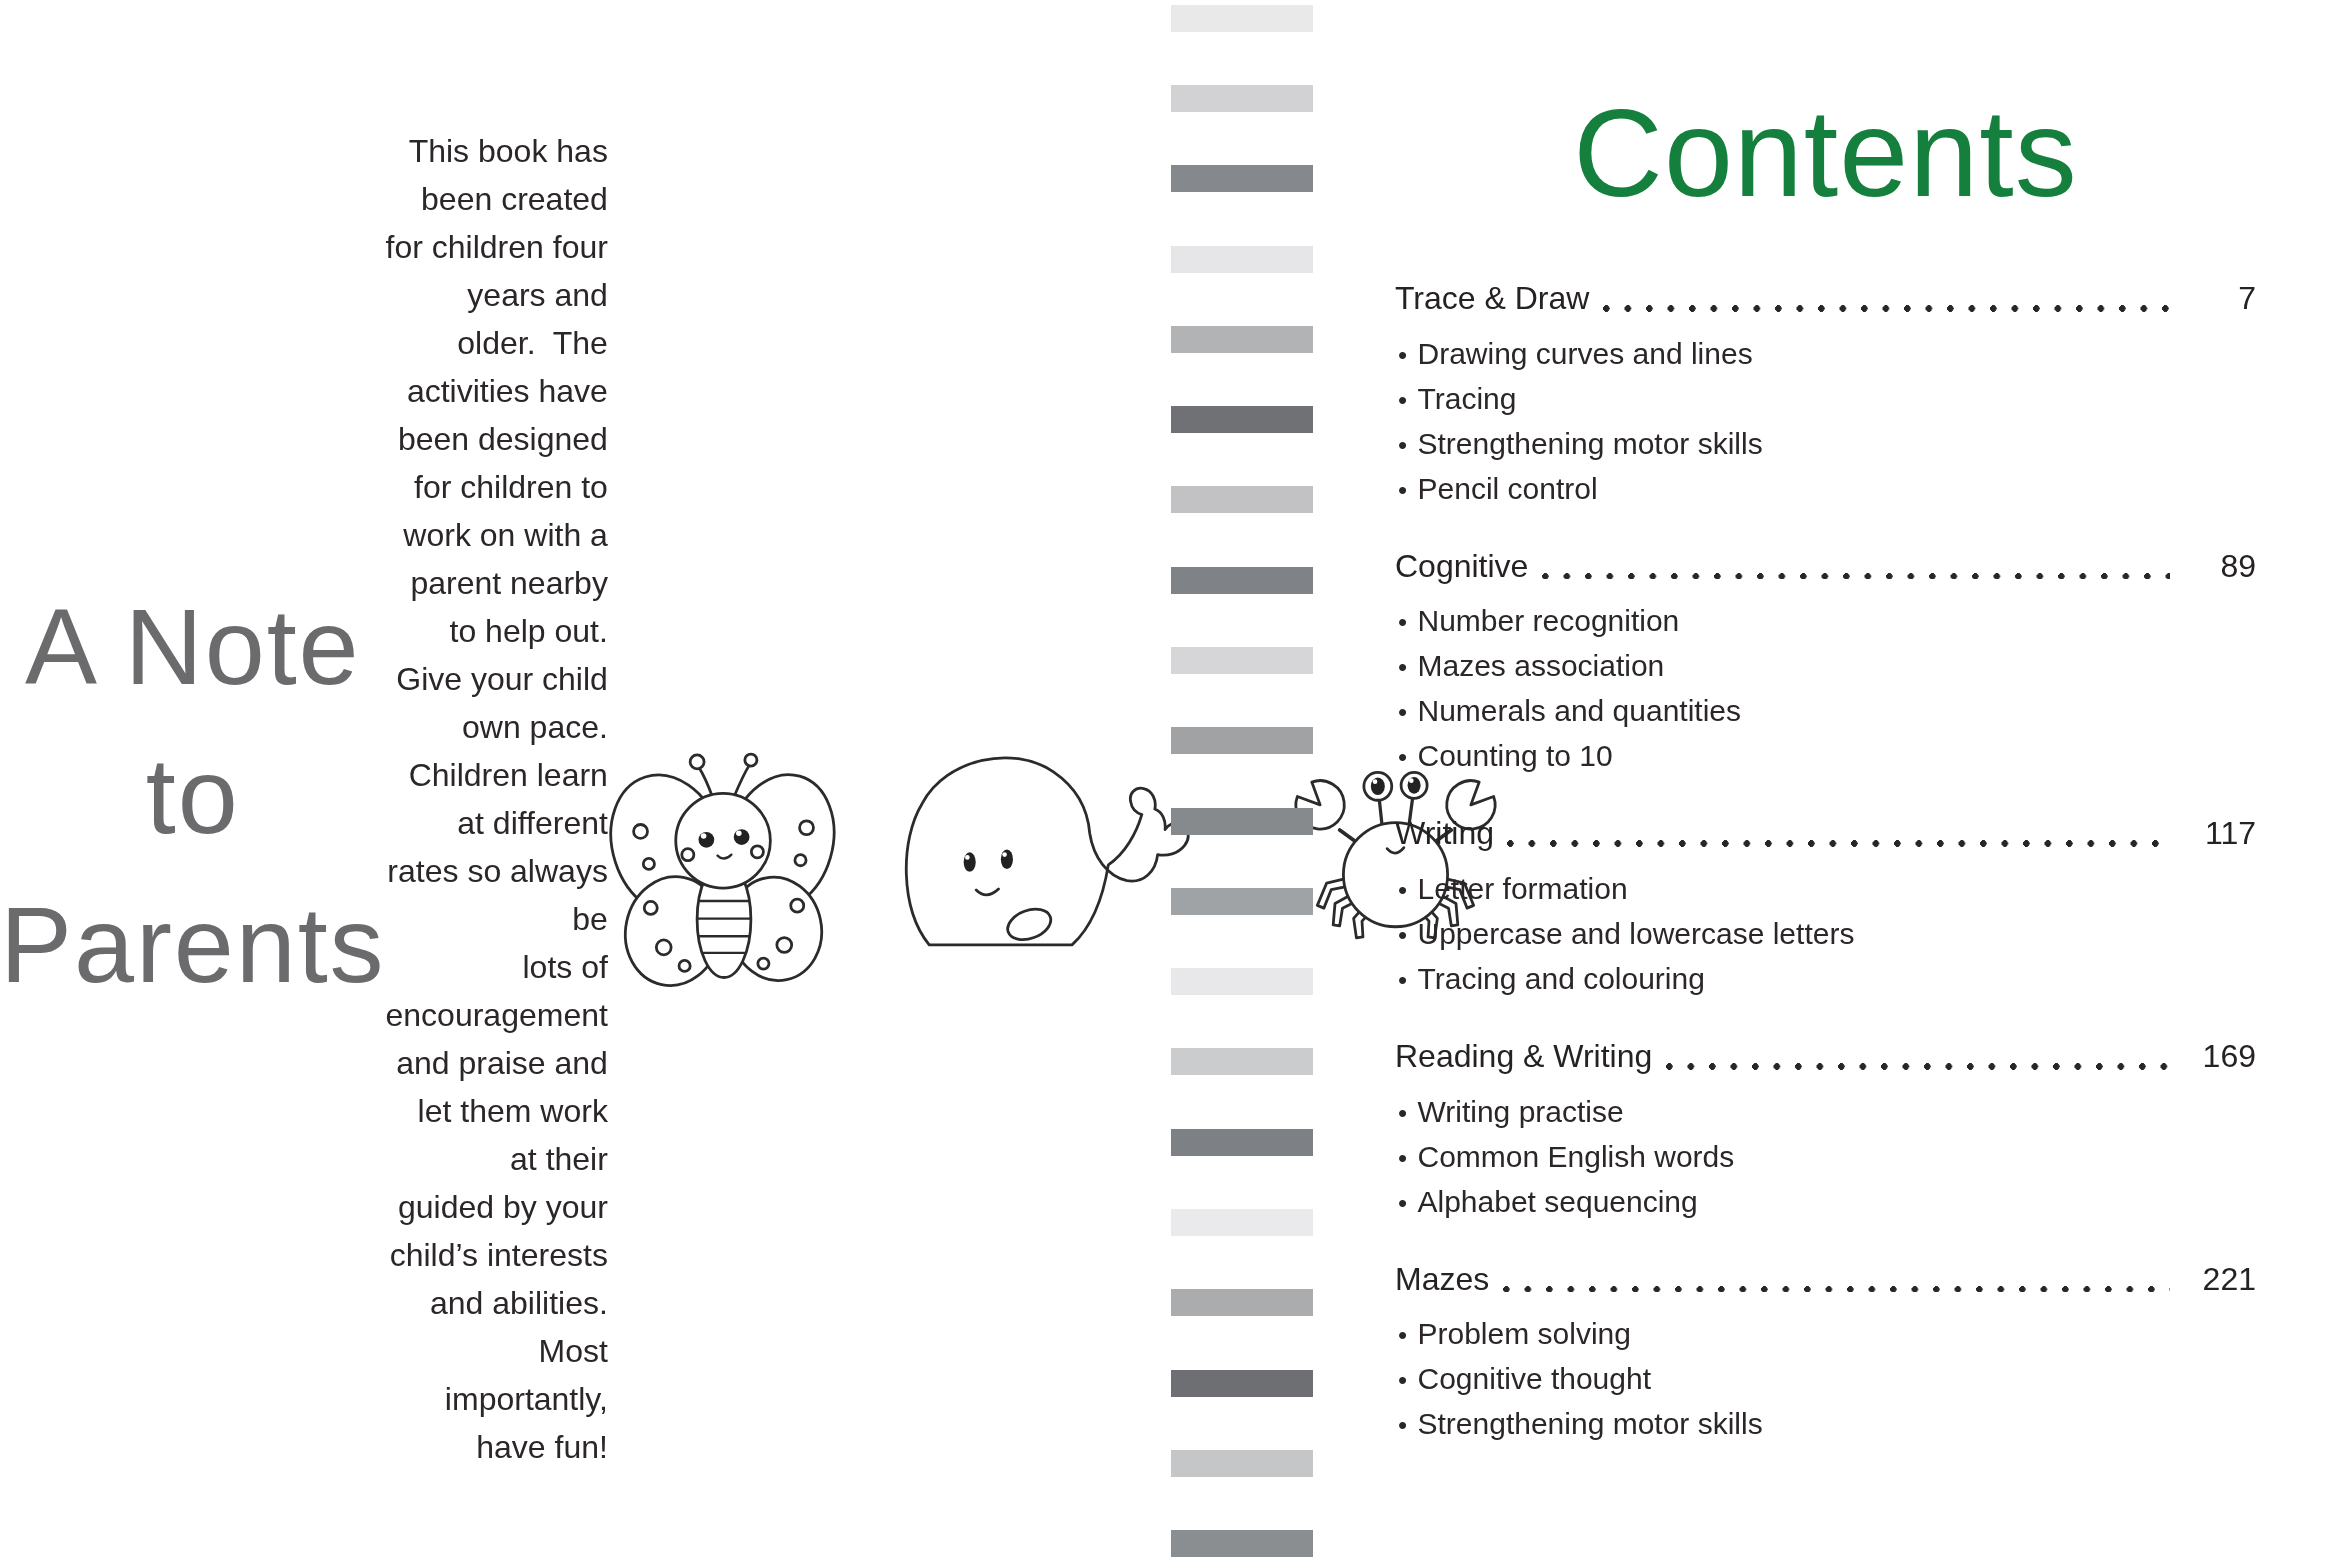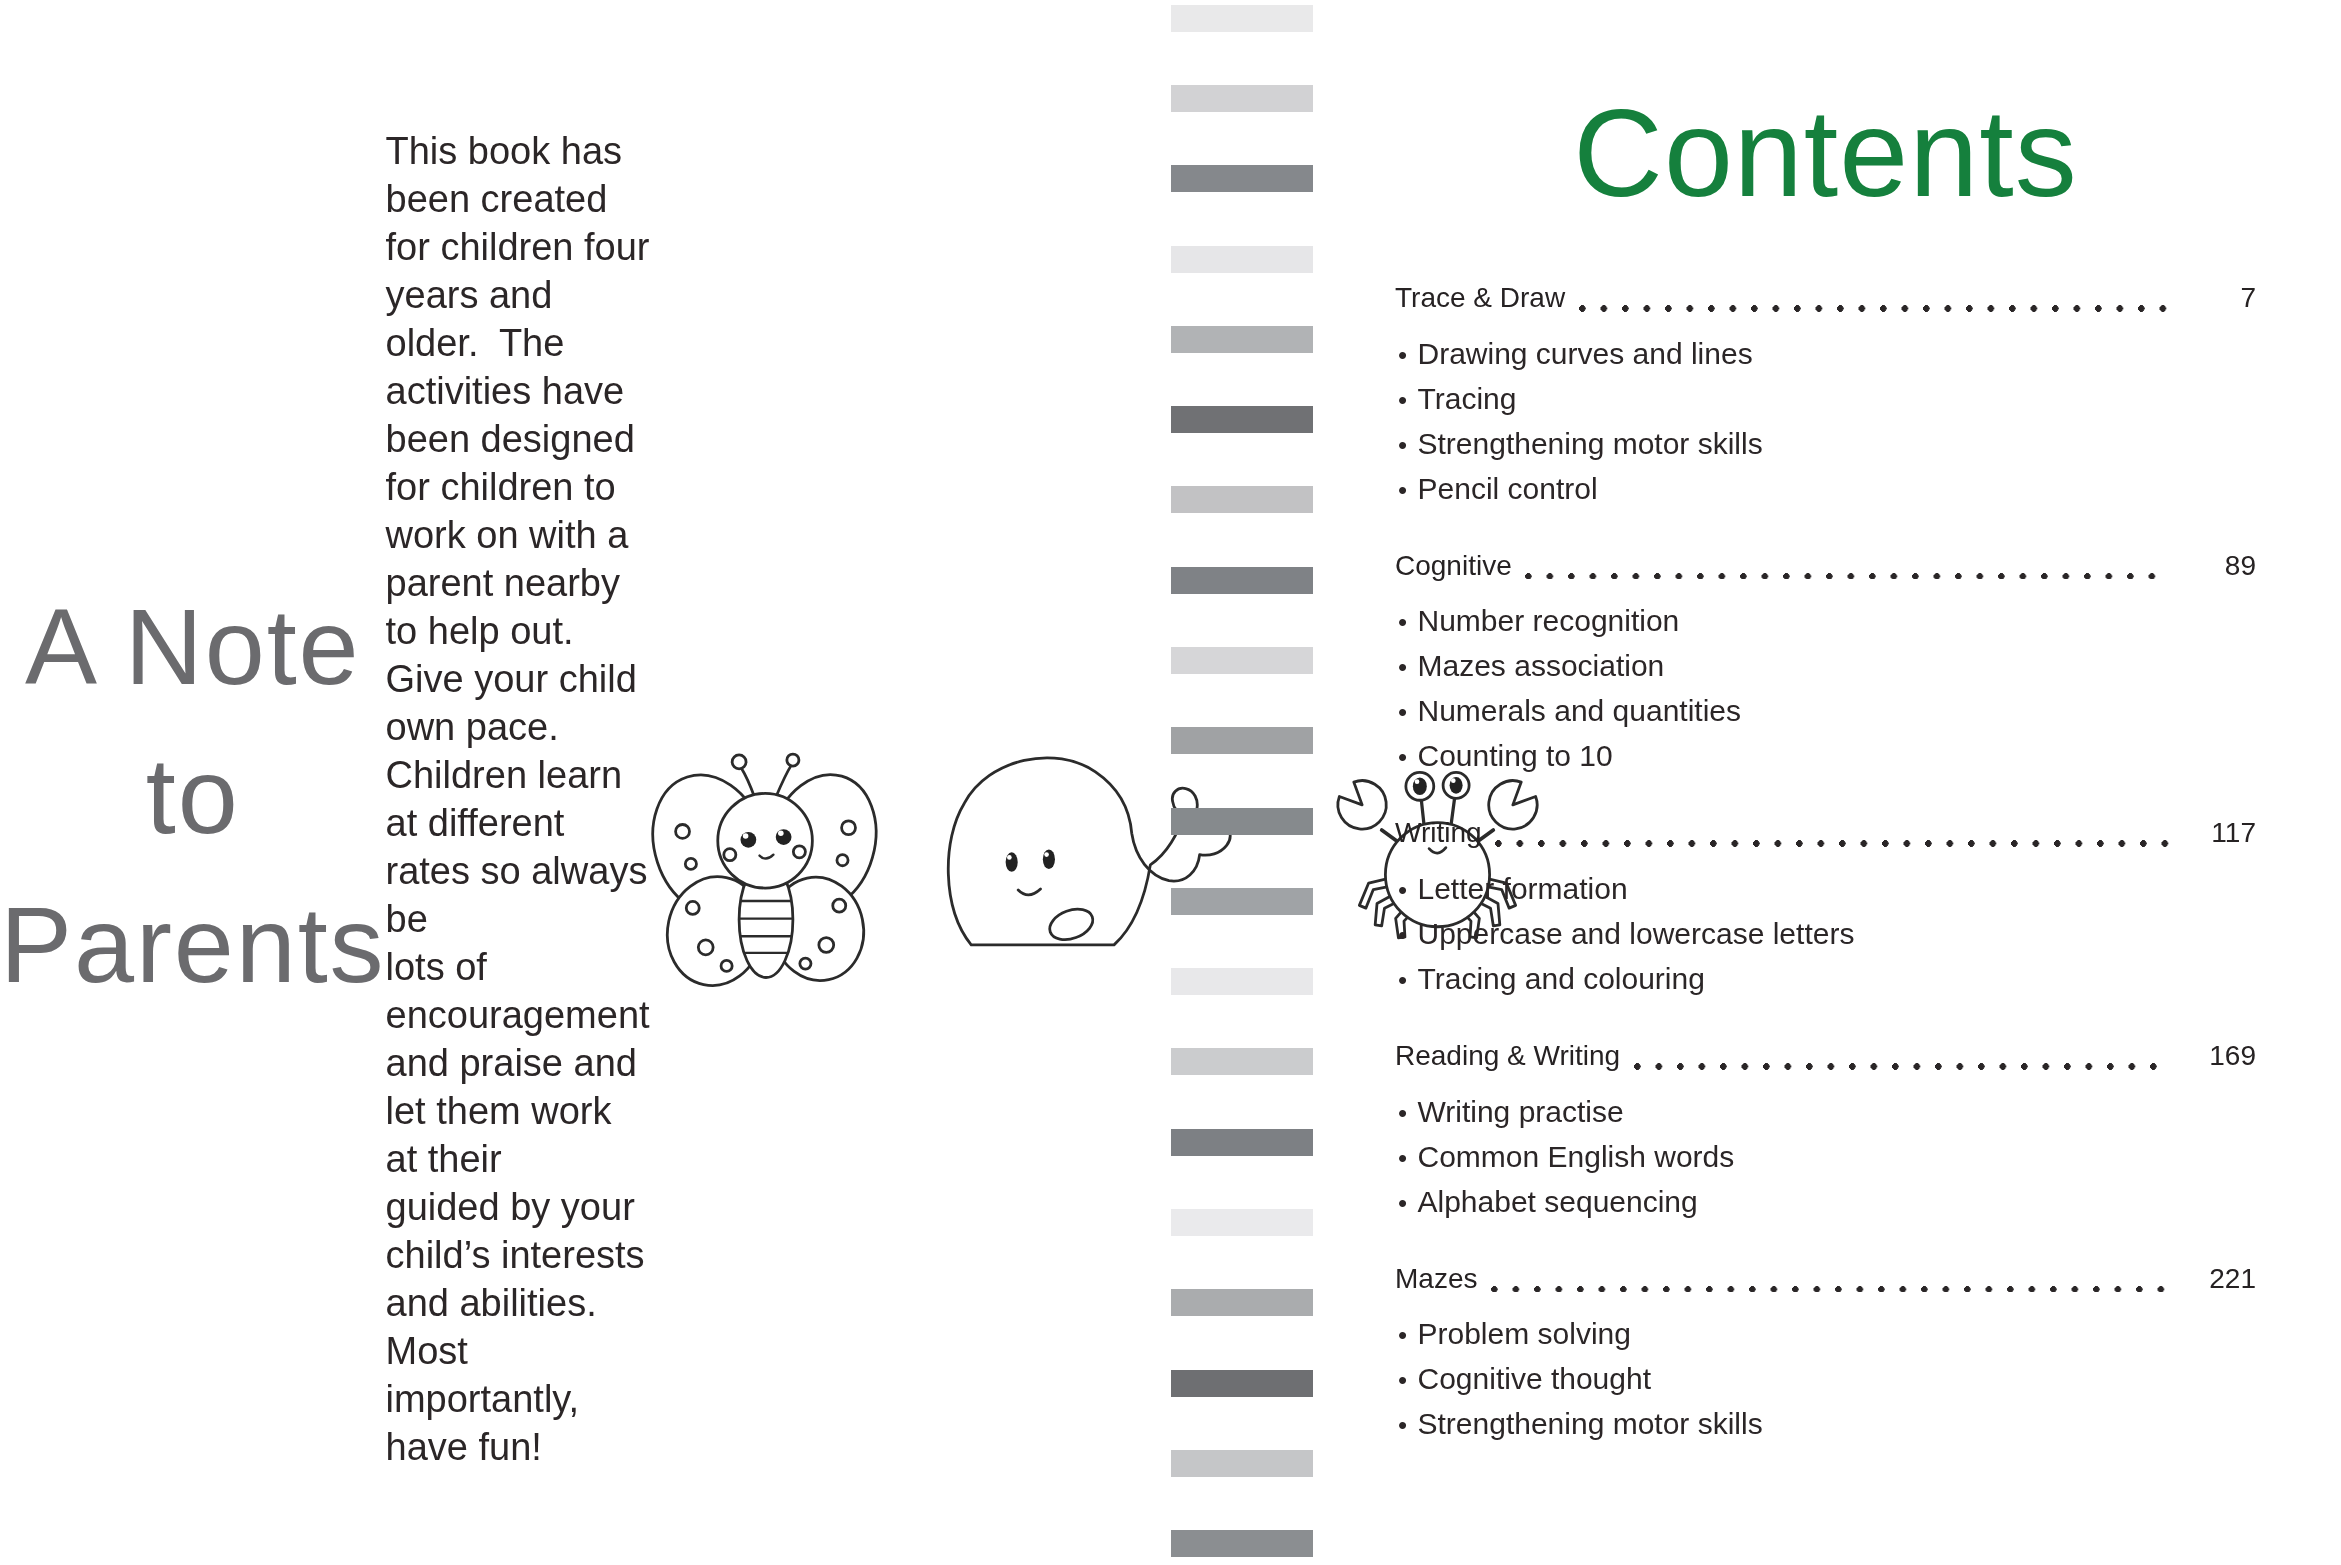--- a/index.html
+++ b/index.html
@@ -12,21 +12,21 @@
   .left-page {
     position:absolute; left:0; top:0; width:1120px; height:1565px;
     display:flex; flex-direction:row; align-items:center;
   }
   .rainbow-svg { margin-top:72px; width:311px; height:195px; }
   .note-title {
     margin-top:26px; text-align:center; font-size:108px; line-height:1.38;
     color:#6b6b6e; letter-spacing:1.9px;
   }
   .note-paragraph {
-    margin-top:33px; text-align:left; font-size:38px; line-height:48px; color:#2b2627;
+    margin-top:33px; text-align:right; font-size:32px; line-height:48px; color:#2b2627;
   }
   .animals { margin-top:134px; display:flex; align-items:center; gap:45px; }
   .butterfly-svg { width:232px; height:306px; }
   .whale-svg { width:335px; height:219px; }
   .crab-svg { width:261px; height:200px; }
 
   
   .strip {
     position:absolute; left:1171px; top:0; width:142px; height:1565px;
     display:flex; flex-direction:column; justify-content:space-between;
@@ -35,21 +35,21 @@
   .bar { height:27px; width:100%; }
 
   
   .right-page { position:absolute; left:1395px; top:0; width:861px; height:1565px; }
   .contents-title {
     margin-top:91px; text-align:center; font-size:124px; line-height:1;
     color:#15803d; letter-spacing:1px;
   }
   .toc { margin-top:56px; }
   .toc-section { margin-bottom:27px; }
-  .toc-row { display:flex; align-items:baseline; font-size:28px; line-height:54px; color:#262223; }
+  .toc-row { display:flex; align-items:baseline; font-size:32px; line-height:54px; color:#262223; }
   .toc-label { flex:0 0 auto; white-space:nowrap; }
   .leader {
     flex:1 1 auto; height:6.7px; align-self:flex-end; margin:0 4.8px 13.4px 13.4px;
     background-image:radial-gradient(circle at 3.3px 3.3px, #2a2627 3.1px, rgba(0,0,0,0) 3.3px);
     background-size:21.5px 6.7px; background-repeat:repeat-x; background-position:left bottom;
   }
   .toc-page { flex:0 0 auto; min-width:81px; text-align:right; }
   .toc-bullets { margin-top:6.7px; }
   .bullet-line { display:flex; align-items:baseline; font-size:30px; line-height:44px; color:#2b2627; }
   .bdot { margin:0 10.5px 0 2.9px; font-size:26px; }

